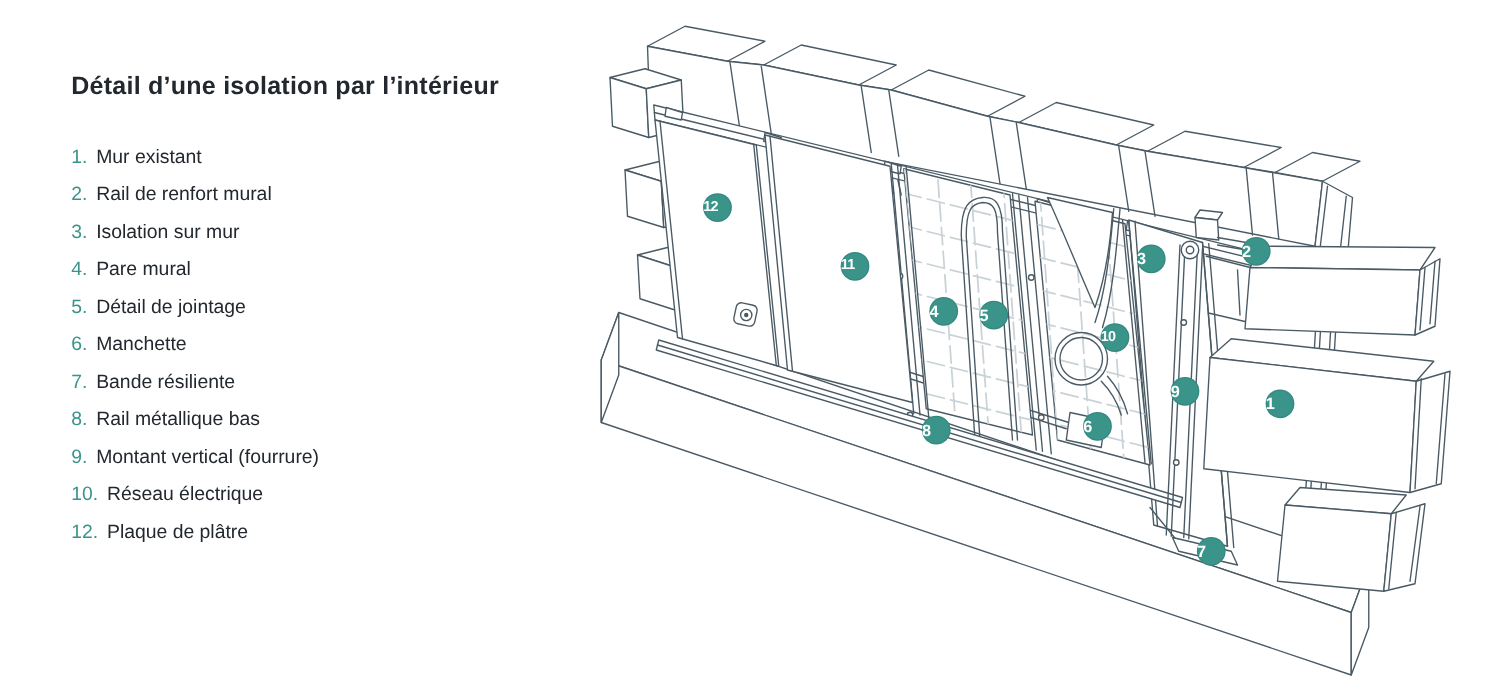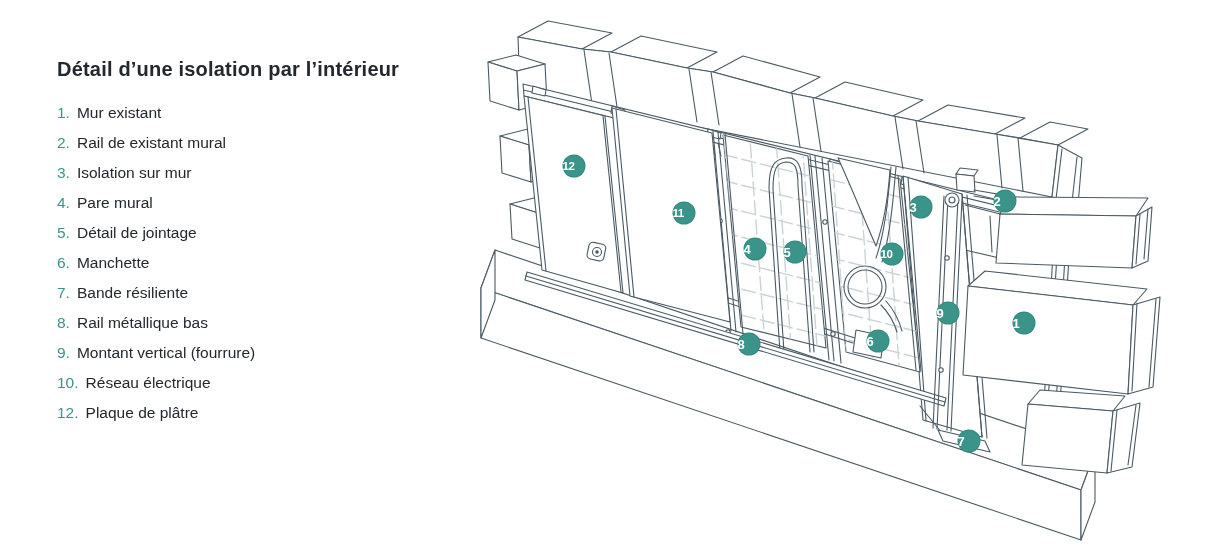--- a/index.html
+++ b/index.html
@@ -14,21 +14,21 @@
   body{
     font-family:"Liberation Sans","DejaVu Sans",sans-serif;
     color:var(--text);
     width:1205px;height:547px;position:relative;overflow:hidden;
   }
   .stage{position:absolute;inset:0;background:var(--background);}
   
   .legend{position:absolute;left:57px;top:58px;width:400px;}
   .legend h1{
     font-size:20px;font-weight:700;letter-spacing:.2px;color:var(--text);
-    margin-bottom:17px;white-space:nowrap;
+    margin-bottom:30px;white-space:nowrap;
   }
   .legend ol{list-style:none;}
   .legend li{
     font-size:15.5px;line-height:30px;height:30px;white-space:nowrap;
   }
   .legend .num{color:var(--accent-teal);margin-right:7px;}
   .legend .lbl{color:var(--text);}
   
   .diagram{position:absolute;left:0;top:0;width:1205px;height:547px;}
   .diagram svg{position:absolute;left:0;top:0;color:var(--line);}
@@ -44,21 +44,21 @@
 </style>
 </head>
 <body>
 
 <div class="stage">
 
   <div class="legend">
     <h1>Détail d’une isolation par l’intérieur</h1>
     <ol>
       <li><span class="num">1.</span><span class="lbl">Mur existant</span></li>
-      <li><span class="num">2.</span><span class="lbl">Rail de existant mural</span></li>
+      <li><span class="num">2.</span><span class="lbl">Rail de renfort mural</span></li>
       <li><span class="num">3.</span><span class="lbl">Isolation sur mur</span></li>
       <li><span class="num">4.</span><span class="lbl">Pare mural</span></li>
       <li><span class="num">5.</span><span class="lbl">Détail de jointage</span></li>
       <li><span class="num">6.</span><span class="lbl">Manchette</span></li>
       <li><span class="num">7.</span><span class="lbl">Bande résiliente</span></li>
       <li><span class="num">8.</span><span class="lbl">Rail métallique bas</span></li>
       <li><span class="num">9.</span><span class="lbl">Montant vertical (fourrure)</span></li>
       <li><span class="num">10.</span><span class="lbl">Réseau électrique</span></li>
       <li><span class="num">12.</span><span class="lbl">Plaque de plâtre</span></li>
     </ol>
@@ -304,18 +304,18 @@
     <div class="markers" id="markers-layer">
         <div class="badge" style="left: 1024px; top: 323px;">1</div>
         <div class="badge" style="left: 1005px; top: 201px;">2</div>
         <div class="badge" style="left: 921px; top: 207px;">3</div>
         <div class="badge" style="left: 755px; top: 249px;">4</div>
         <div class="badge" style="left: 795px; top: 252px;">5</div>
         <div class="badge" style="left: 878px; top: 341px;">6</div>
         <div class="badge" style="left: 969px; top: 441px;">7</div>
         <div class="badge" style="left: 749px; top: 344px;">8</div>
         <div class="badge" style="left: 948px; top: 313px;">9</div>
-        <div class="badge two" style="left: 892px; top: 254px;">10</div>
+        <div class="badge two" style="left: 892px; top: 270px;">10</div>
         <div class="badge two" style="left: 668px; top: 213px; margin-left: 16px;">11</div>
         <div class="badge two" style="left: 574px; top: 166px;">12</div>
       </div>
   </div>
 </div>
 
 </body></html>

